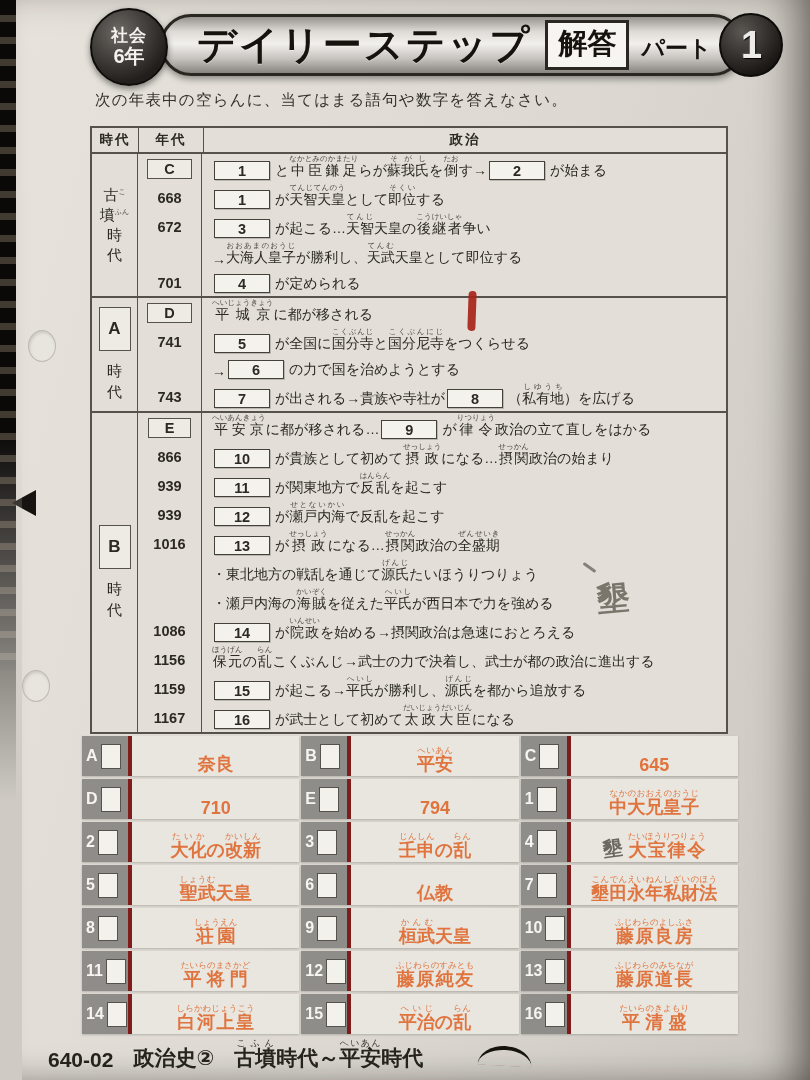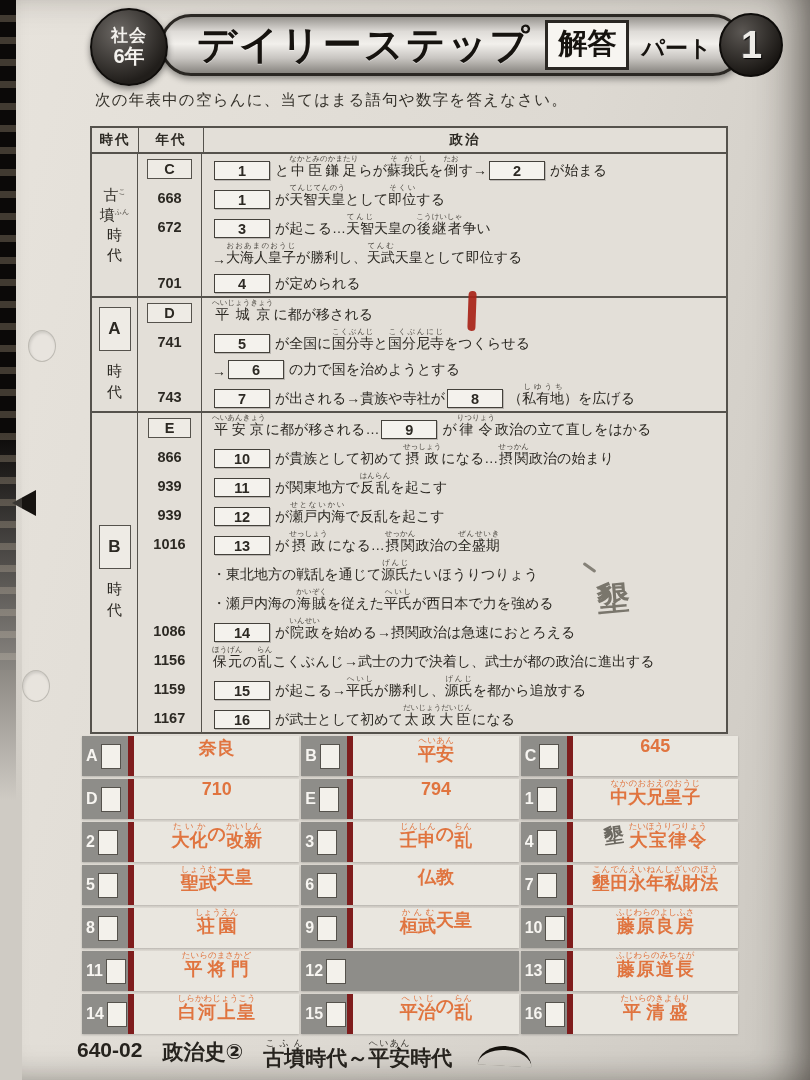--- a/index.html
+++ b/index.html
@@ -73,30 +73,30 @@
     border:1.6px solid #44413b;background:#f4f2ed;font-weight:bold;font-size:14.5px;margin:0 5px 0 2px;
     box-shadow:1px 1px 0 rgba(0,0,0,.18);box-sizing:border-box;}
 
   
   .answers{position:absolute;left:66px;top:736px;width:656px;display:flex;flex-direction:column;gap:3px;}
   .arow{display:flex;gap:2px;height:40px;}
   .acell{flex:1;display:flex;background:#8e8d89;box-shadow:0 1px 2px rgba(0,0,0,.2);}
   .alabel{width:46px;display:flex;align-items:center;gap:3px;padding-left:4px;
     color:#f7f5f1;font-weight:bold;font-size:16px;box-sizing:border-box;flex:0 0 auto;}
   .acheck{width:20px;height:25px;background:#f3f1eb;border:1px solid #55524c;box-sizing:border-box;}
-  .abody{flex:1;background:#e9e6df;display:flex;align-items:flex-start;justify-content:center;
-    color:#e0743f;font-weight:bold;font-size:18px;border-left:6px solid #7f1d1d;white-space:nowrap;}
+  .abody{flex:1;background:#e9e6df;display:flex;align-items:flex-end;justify-content:center;
+    color:#e0743f;font-weight:bold;font-size:18px;border-left:4px solid #7f1d1d;white-space:nowrap;}
   .abody ruby{ruby-position:over;}
   .abody rt{font-size:8.5px;color:#e0743f;font-weight:normal;}
   .scribble{color:#4e4a42;font-size:20px;margin-right:5px;display:inline-block;
     transform:rotate(-8deg);opacity:.8;}
 
   
-  .footer{position:absolute;left:32px;top:1038px;display:flex;gap:20px;
-    font-size:21px;font-weight:bold;color:#26231e;margin-left:29px;}
+  .footer{position:absolute;left:32px;top:1038px;display:flex;align-items:flex-end;gap:20px;
+    font-size:21px;font-weight:bold;color:#26231e;}
   .footer ruby{ruby-position:over;}
   .footer rt{font-size:9px;font-weight:normal;color:#35322c;}
 
   
   .red-mark{position:absolute;left:452px;top:291px;width:8px;height:40px;background:#a82318;
     border-radius:4px;transform:rotate(2deg);opacity:.92;}
   .pencil-kanji{position:absolute;left:581px;top:576px;font-size:33px;color:#5d594f;
     transform:rotate(-5deg);opacity:.78;font-weight:bold;}
   .pencil-tick{position:absolute;left:566px;top:566px;width:15px;height:3px;background:#5d594f;
     transform:rotate(35deg);opacity:.7;border-radius:2px;}
@@ -549,20 +549,23 @@
             </div>
             <div class="abody">
               <ruby>平将門<rt>たいらのまさかど</rt></ruby>
             </div>
           </div>
           <div class="acell">
             <div class="alabel">
               <span>12</span>
               <div class="acheck"></div>
             </div>
+            <div class="abody">
+              <ruby>藤原純友<rt>ふじわらのすみとも</rt></ruby>
+            </div>
           </div>
           <div class="acell">
             <div class="alabel">
               <span>13</span>
               <div class="acheck"></div>
             </div>
             <div class="abody">
               <ruby>藤原道長<rt>ふじわらのみちなが</rt></ruby>
             </div>
           </div>

